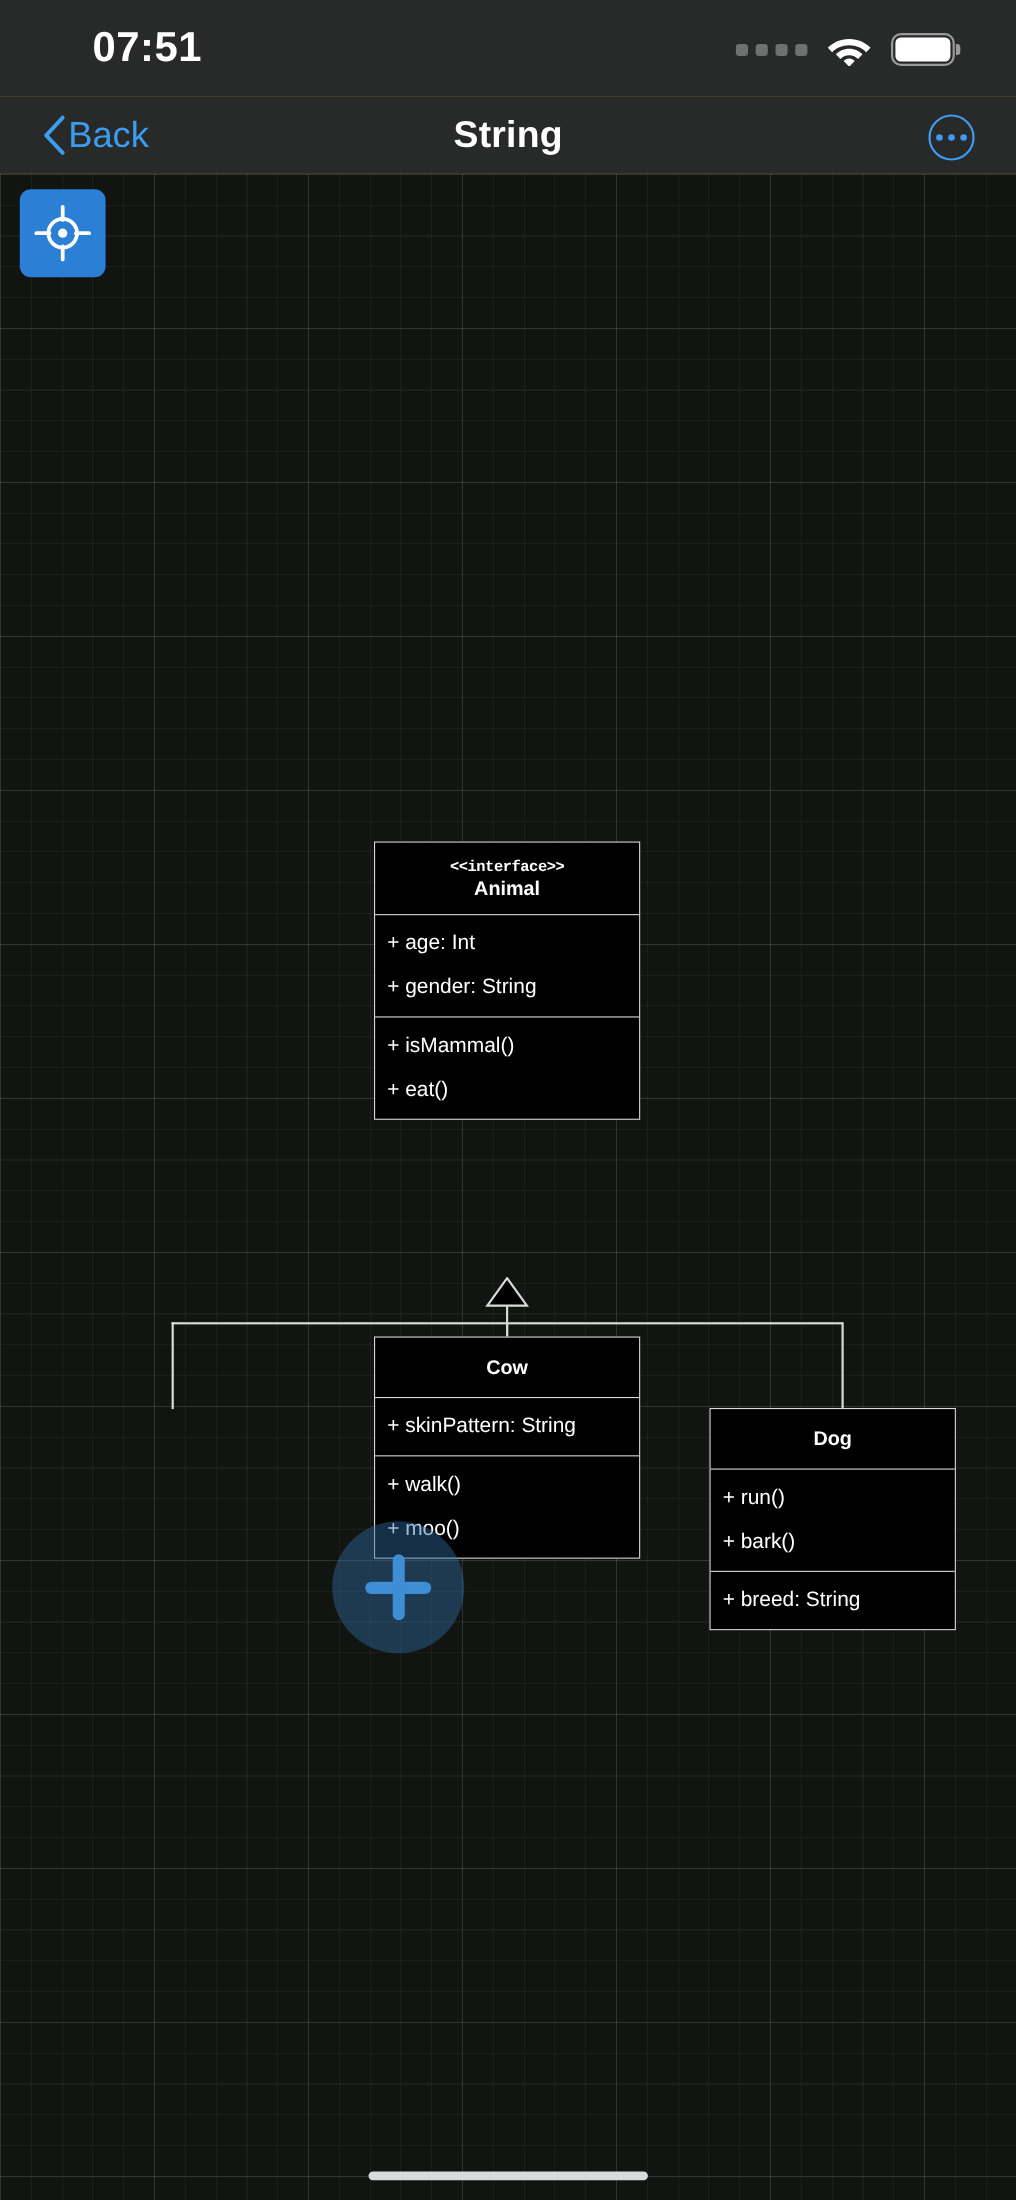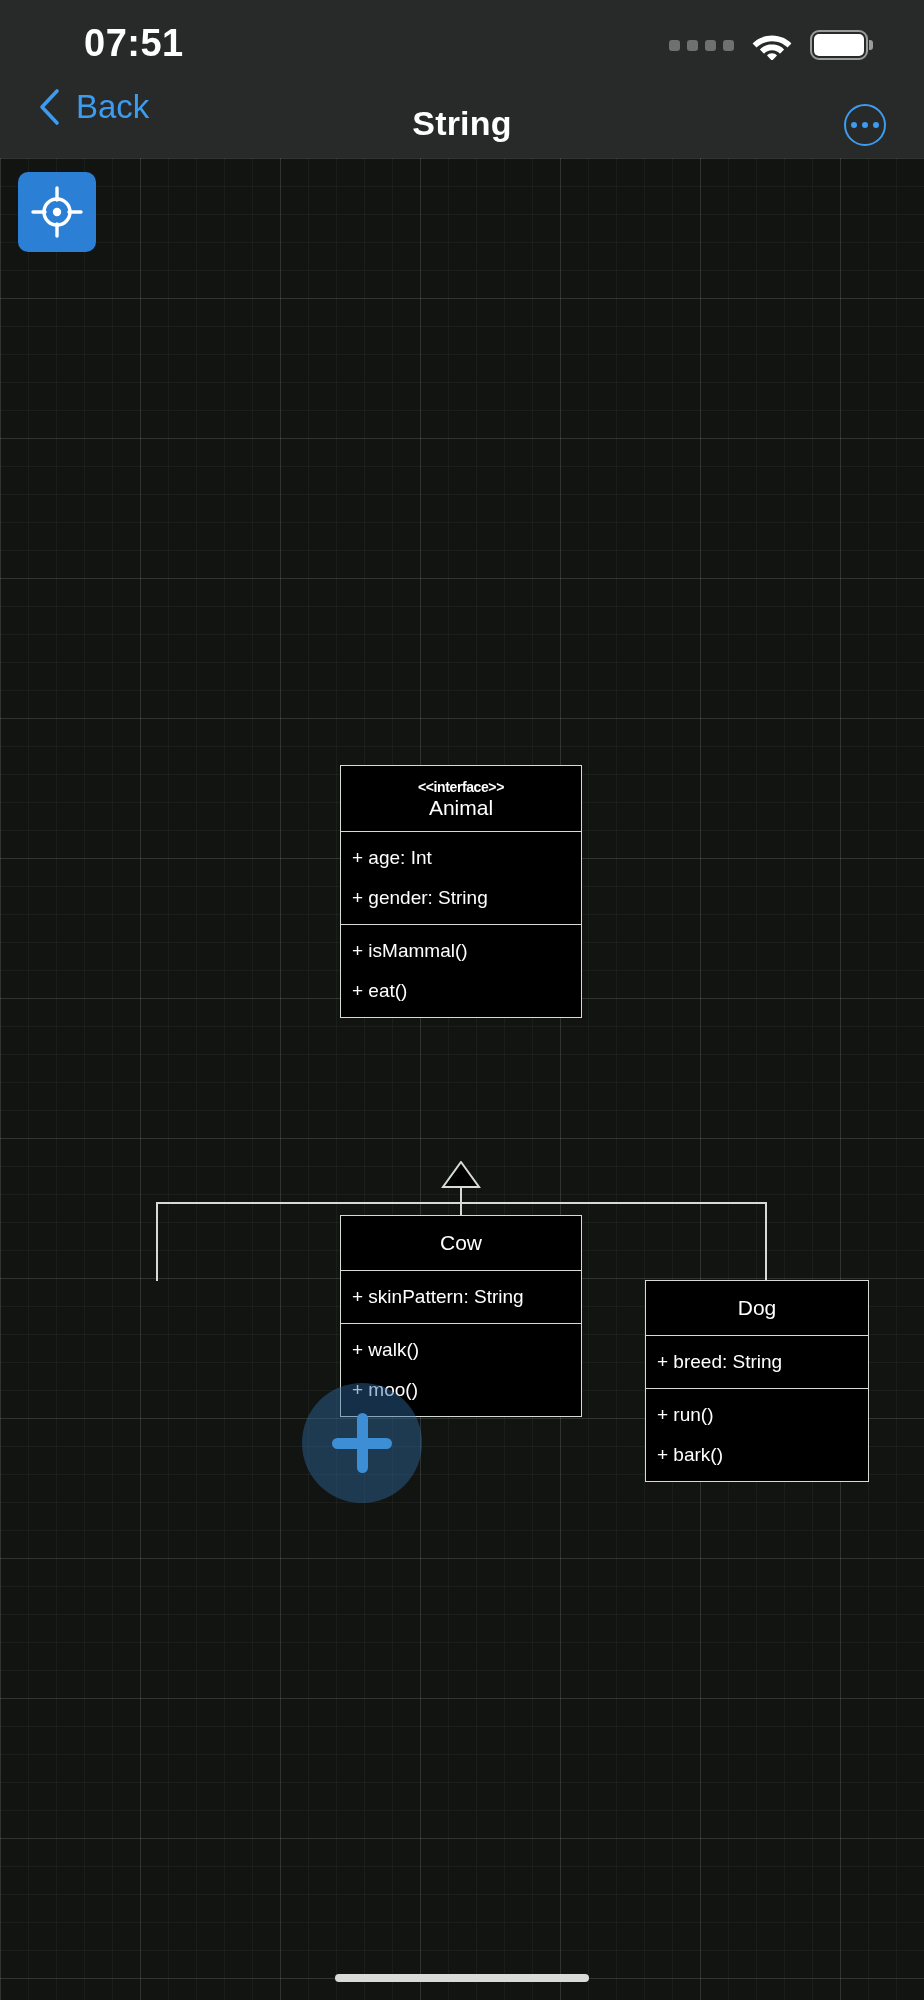--- a/index.html
+++ b/index.html
@@ -55,21 +55,21 @@
   }
 
   
   #nav-bar {
     position:absolute; left:0; top:88px;
     width:924px; height:70px;
     background:#282a29;
   }
   #back-button {
     position:absolute; left:38px; top:0; height:70px;
-    display:flex; align-items:flex-start; gap:16px;
+    display:flex; align-items:center; gap:2px;
     cursor:pointer;
   }
   #back-chevron { display:block; width:22px; height:38px; }
   #back-label {
     font-size:33px; color:#3d9bf0; font-weight:400;
     font-family:"Liberation Sans", sans-serif;
   }
   #nav-title {
     position:absolute; left:0; top:0; width:924px; height:70px;
     display:flex; align-items:center; justify-content:center;
@@ -129,26 +129,26 @@
     color:#ffffff;
   }
   .uml-header {
     height:55px;
     display:flex; flex-direction:column;
     align-items:center; justify-content:center;
     border-bottom:1.6px solid #d7dbd8;
   }
   .uml-header.with-stereo { height:66px; padding-top:4px; }
   .uml-stereotype {
-    font-family:Liberation Sans, sans-serif;
+    font-family:Liberation Mono, monospace;
     font-size:14px; font-weight:700; color:#ffffff;
     line-height:1.15; letter-spacing:-0.4px;text-align:center;
   }
   .uml-name {
-    font-size:21px; font-weight:400; color:#ffffff;
+    font-size:18px; font-weight:700; color:#ffffff;
     line-height:1.25;
   }
   .uml-section {
     border-bottom:1.6px solid #d7dbd8;
     padding:6px 0 6px 0;
   }
   .uml-section:last-child { border-bottom:none; }
   .uml-row {
     font-size:19px; color:#ffffff; font-weight:400;
     padding:9px 0 9px 11px;
@@ -290,25 +290,25 @@
         <div class="uml-row">+ walk()</div>
         <div class="uml-row">+ moo()</div>
       </div>
     </div>
 
     <div class="uml-box" style="left:645px; top:1122px; width:224px;">
       <div class="uml-header">
         <div class="uml-name">Dog</div>
       </div>
       <div class="uml-section">
-        <div class="uml-row">+ breed: String</div>
-      </div>
-      <div class="uml-section">
         <div class="uml-row">+ run()</div>
         <div class="uml-row">+ bark()</div>
+      </div>
+      <div class="uml-section">
+        <div class="uml-row">+ breed: String</div>
       </div>
     </div>
 
     <div id="fab">
       <span class="bar-h"></span>
       <span class="bar-v"></span>
     </div>
 
   </div>
 

